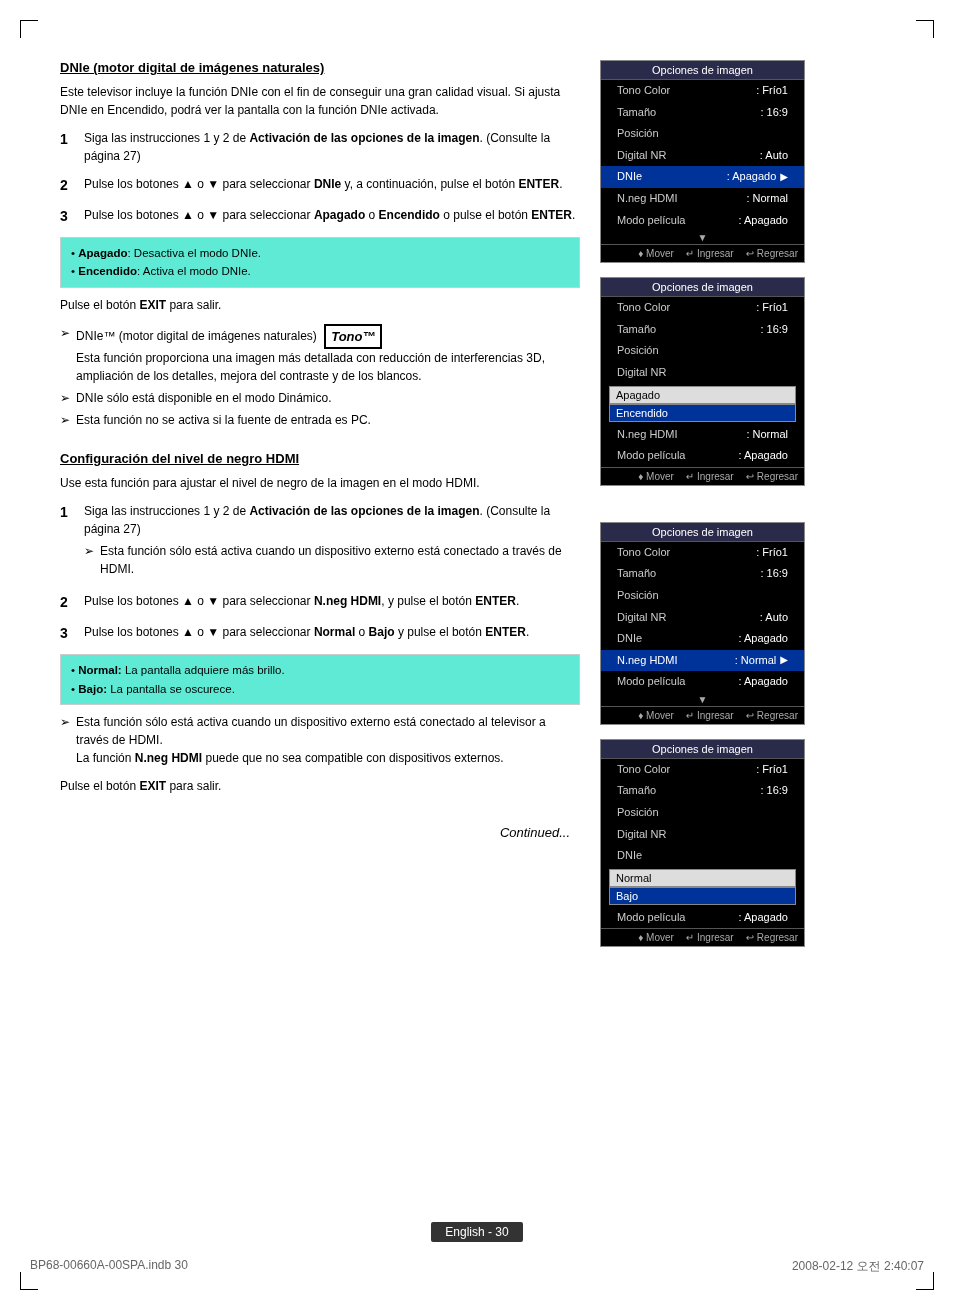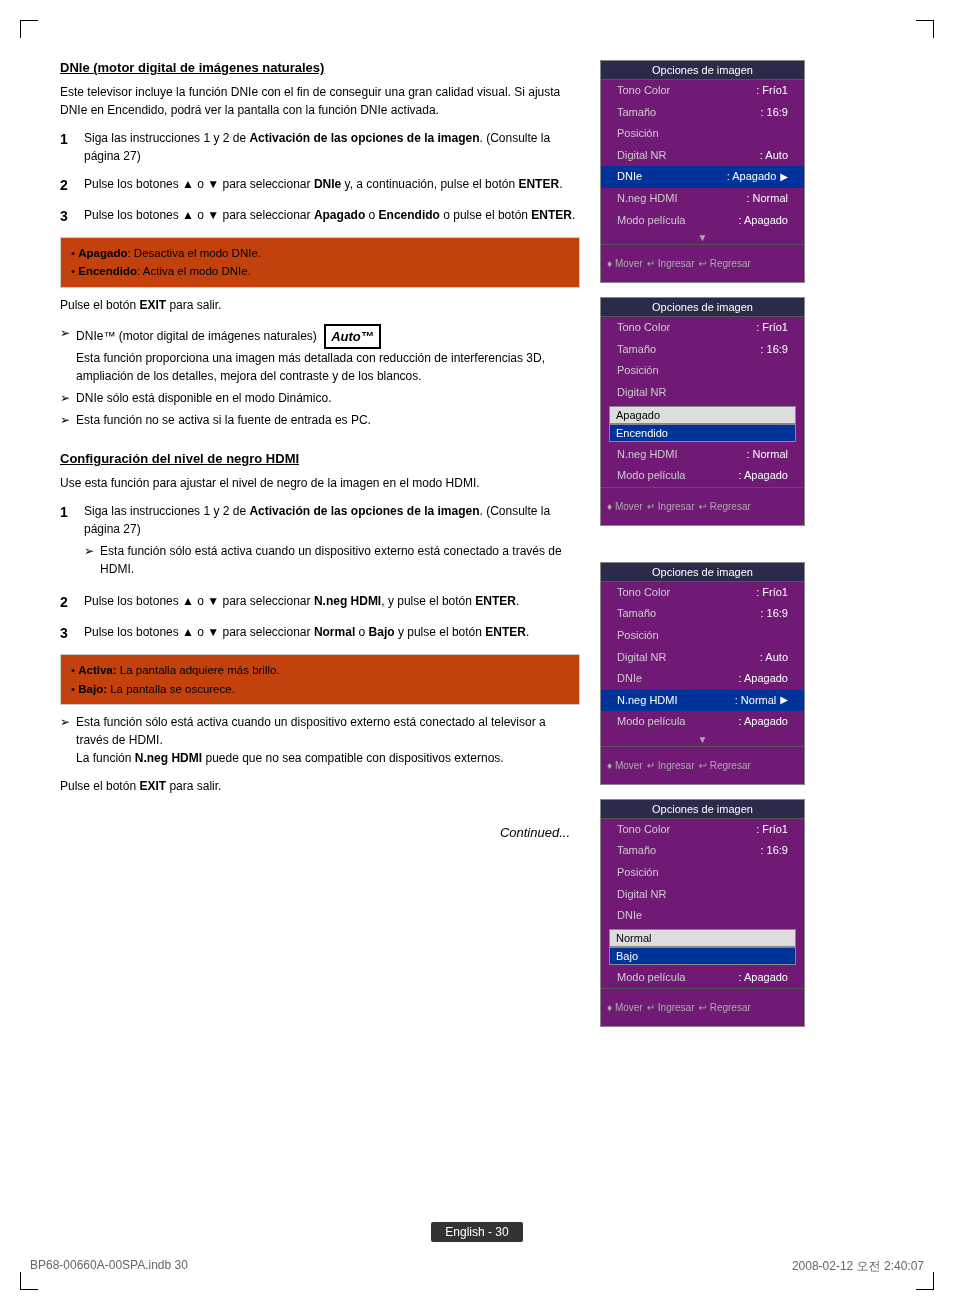--- a/index.html
+++ b/index.html
@@ -72,21 +72,21 @@
     }
     .step-content { flex: 1; }
 
     
     .info-box {
       border: 1px solid #ccc;
       padding: 6px 10px;
       margin: 8px 0;
       font-size: 11.5px;
       line-height: 1.6;
-      background: #c2410c;
+      background: #5eead4;
     }
 
     
     .arrow-bullet {
       display: flex;
       gap: 6px;
       font-size: 12px;
       line-height: 1.5;
       margin-bottom: 4px;
     }
@@ -110,21 +110,21 @@
 
     
     .section-sep {
       margin: 22px 0 12px 0;
     }
 
     
     .osd-box {
       width: 205px;
       border: 1px solid #888;
-      background: #701a75;
+      background: #000000;
       color: #fff;
       font-size: 11px;
       margin-bottom: 14px;
     }
     .osd-title {
       text-align: center;
       background: #2a2a4a;
       padding: 3px 0;
       font-size: 11px;
       color: #fff;
@@ -138,23 +138,23 @@
       line-height: 1.6;
     }
     .osd-row.highlighted {
       background: #003399;
     }
     .osd-row-label { color: #ccc; }
     .osd-row-value { color: #fff; display: flex; align-items: center; gap: 4px; }
     .osd-arrow { font-size: 10px; }
     .osd-footer {
       display: flex;
-      justify-content: flex-start;
-      gap: 4px;
-      padding: 13px 6px;
+      justify-content: flex-end;
+      gap: 12px;
+      padding: 3px 6px;
       border-top: 1px solid #555;
       font-size: 10px;
       color: #aaa;
     }
     .osd-footer-item { display: flex; align-items: center; gap: 2px; }
 
     
     .continued {
       text-align: right;
       font-style: italic;
@@ -237,21 +237,21 @@
           <div>• <b>Encendido</b>: Activa el modo DNIe.</div>
         </div>
 
         <div class="body-text">
           Pulse el botón <b>EXIT</b> para salir.
         </div>
 
         <div class="arrow-bullet">
           <span class="arrow-sym">➢</span>
           <div class="arrow-content">
-            DNIe™ (motor digital de imágenes naturales) <span class="dnie-logo"><i>Auto™</i></span><br>
+            DNIe™ (motor digital de imágenes naturales) <span class="dnie-logo"><i>Tono™</i></span><br>
             Esta función proporciona una imagen más detallada con reducción de interferencias 3D, ampliación de los detalles, mejora del contraste y de los blancos.
           </div>
         </div>
         <div class="arrow-bullet">
           <span class="arrow-sym">➢</span>
           <div class="arrow-content">DNIe sólo está disponible en el modo Dinámico.</div>
         </div>
         <div class="arrow-bullet">
           <span class="arrow-sym">➢</span>
           <div class="arrow-content">Esta función no se activa si la fuente de entrada es PC.</div>
@@ -282,21 +282,21 @@
         </div>
 
         <div class="step">
           <div class="step-number">3</div>
           <div class="step-content">
             Pulse los botones ▲ o ▼ para seleccionar <b>Normal</b> o <b>Bajo</b> y pulse el botón <b>ENTER</b>.
           </div>
         </div>
 
         <div class="info-box">
-          <div>• <b>Activa:</b> La pantalla adquiere más brillo.</div>
+          <div>• <b>Normal:</b> La pantalla adquiere más brillo.</div>
           <div>• <b>Bajo:</b> La pantalla se oscurece.</div>
         </div>
 
         <div class="arrow-bullet">
           <span class="arrow-sym">➢</span>
           <div class="arrow-content">
             Esta función sólo está activa cuando un dispositivo externo está conectado al televisor a través de HDMI.<br>
             La función <b>N.neg HDMI</b> puede que no sea compatible con dispositivos externos.
           </div>
         </div>

